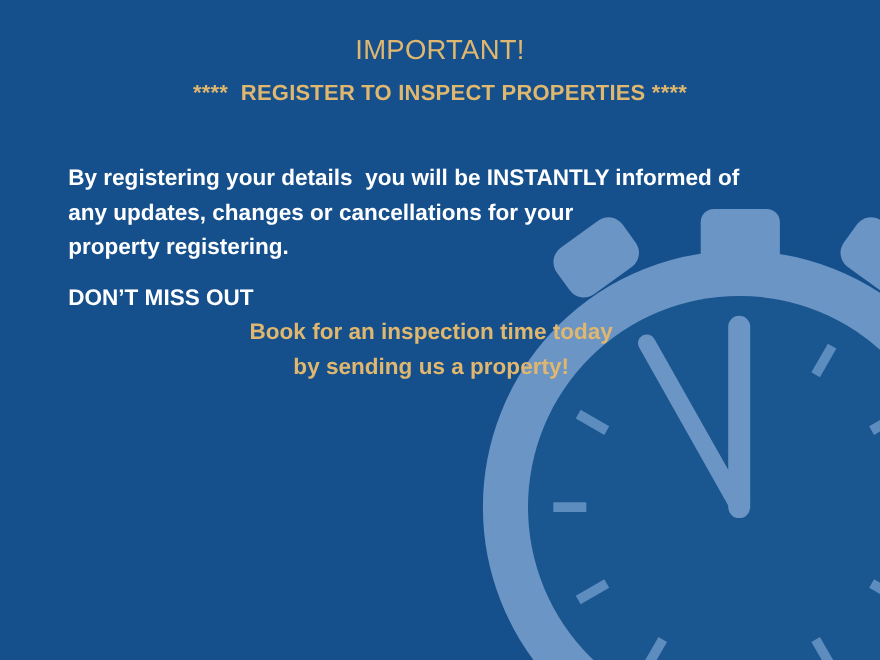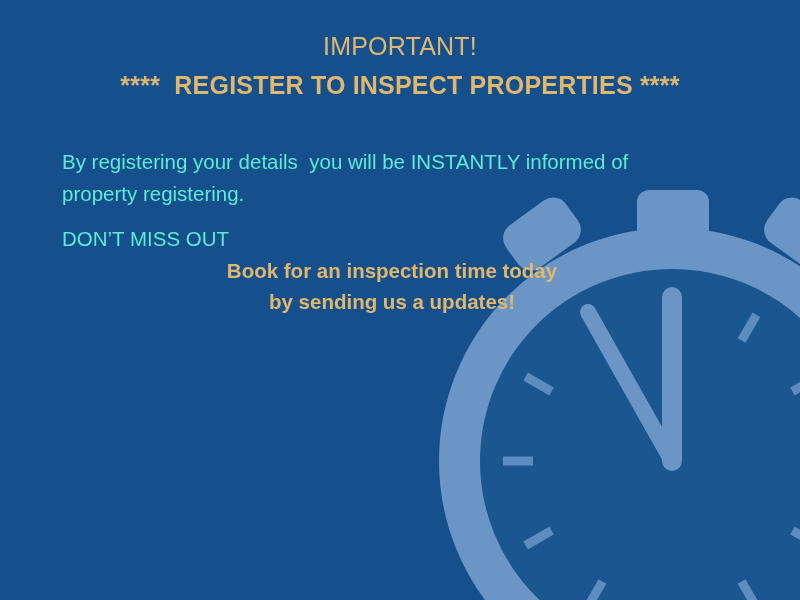--- a/index.html
+++ b/index.html
@@ -50,21 +50,21 @@
   .heading-line1 {
     color: #e0b76e;
     font-size: 25px;
     font-weight: 400;
     letter-spacing: 0.2px;
     line-height: 32px;
     white-space: pre;
   }
   .heading-line2 {
     color: #e0b76e;
-    font-size: 25px;
+    font-size: 20px;
     font-weight: bold;
     letter-spacing: 0.2px;
     line-height: 34px;
     margin-top: 6px;
     white-space: pre;
   }
 
   .body-block {
     position: absolute;
     left: 62px;
@@ -73,23 +73,23 @@
   }
 
   .para {
     margin: 0;
     padding: 0;
   }
   .para + .para {
     margin-top: 26px;
   }
   .line {
-    color: #5eead4;
+    color: #ffffff;
     font-size: 20.5px;
-    font-weight: 400;
+    font-weight: 700;
     line-height: 31.5px;
     white-space: pre;
   }
   .line.gold {
     color: #e0b76e;
     font-weight: bold;
     text-align: center;
   }
   .para.cta {
     margin-top: 14px;
@@ -141,25 +141,26 @@
 
     <div class="heading-block">
       <div class="heading-line1">IMPORTANT!</div>
       <div class="heading-line2">****  REGISTER TO INSPECT PROPERTIES ****</div>
     </div>
 
     <div class="body-block">
 
       <div class="para">
         <div class="line">By registering your details  you will be INSTANTLY informed of</div>
+        <div class="line">any updates, changes or cancellations for your</div>
         <div class="line">property registering.</div>
       </div>
 
 
       <div class="para cta">
         <div class="line">DON’T MISS OUT</div>
         <div class="line gold">Book for an inspection time today</div>
-        <div class="line gold">by sending us a updates!</div>
+        <div class="line gold">by sending us a property!</div>
       </div>
 
     </div>
   </div>
 </div>
 
 </body></html>

